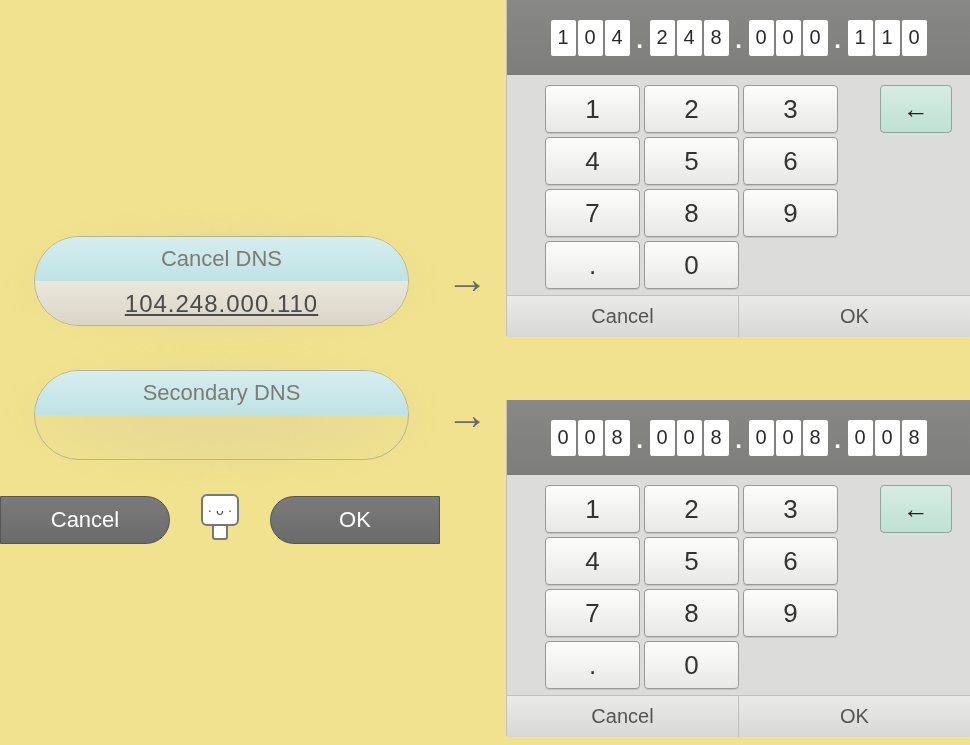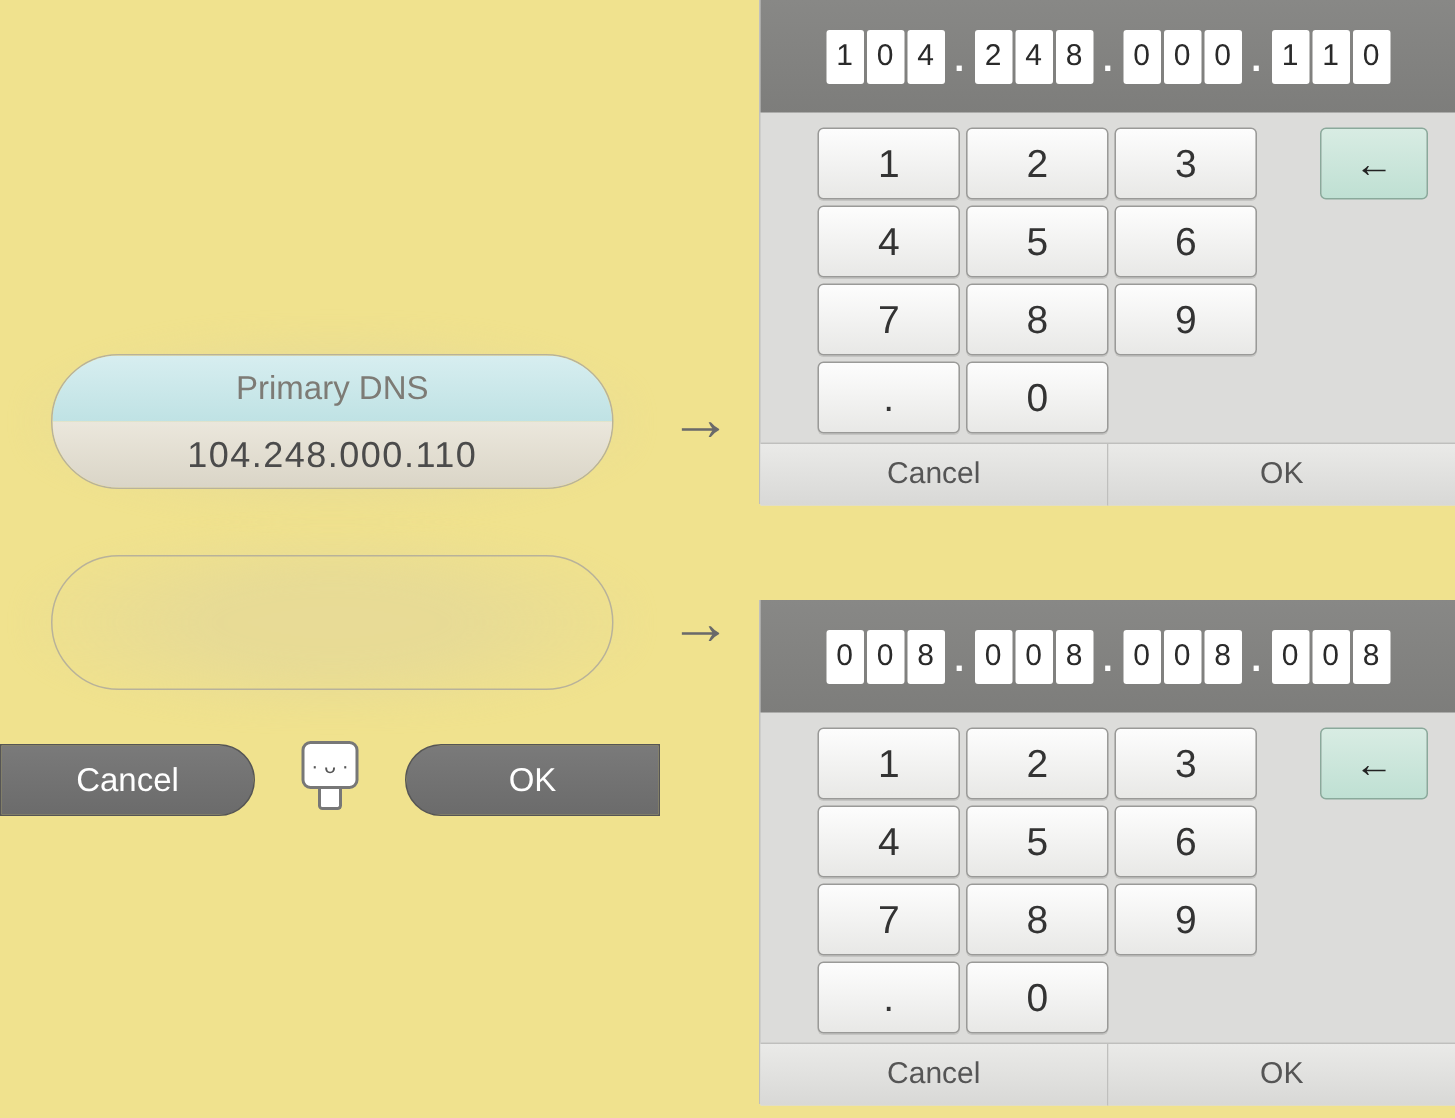--- a/index.html
+++ b/index.html
@@ -39,21 +39,21 @@
   .dns-field .pill-top {
     height: 44px;
     background: linear-gradient(#d7eef0, #bfe2e4);
     display:flex; align-items:center; justify-content:center;
     color:#7d7b75; font-size:22px;
   }
   .dns-field .pill-bottom {
     height: 46px;
     background: linear-gradient(#ebe7dc, #d9d4c6);
     display:flex; align-items:center; justify-content:center;
-    color:#4b4b4b; font-size:24px; letter-spacing:1px;
+    color:#4b4b4b; font-size:24px; letter-spacing:1px;text-decoration:underline;
   }
 
   .primary   { top: 236px; }
   .secondary { top: 370px; }
 
   
   .left-bottom {
     position:absolute;
     left:0;
     top: 496px;
@@ -190,28 +190,29 @@
   .kp2 { top:400px; }
 </style>
 </head>
 <body>
 
 <div class="left-panel">
 
   <div class="dns-field primary">
     <div class="glow"></div>
     <div class="pill">
-      <div class="pill-top">Primary DNS</div>
+      <div class="pill-top">Cancel DNS</div>
       <div class="pill-bottom">104.248.000.110</div>
     </div>
   </div>
 
   <div class="dns-field secondary">
     <div class="glow"></div>
     <div class="pill">
+      <div class="pill-top">Secondary DNS</div>
     </div>
   </div>
 
   <div class="left-bottom">
     <div class="pill-btn pill-cancel">Cancel</div>
     <div class="avatar">
       <div class="avatar-head">· ᴗ ·</div>
       <div class="avatar-body"></div>
     </div>
     <div class="pill-btn pill-ok">OK</div>

